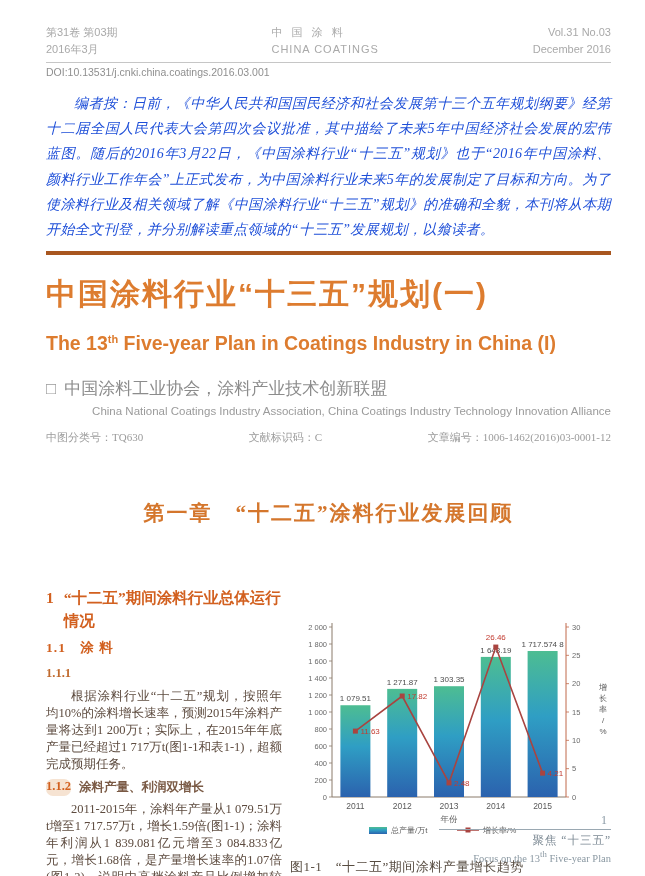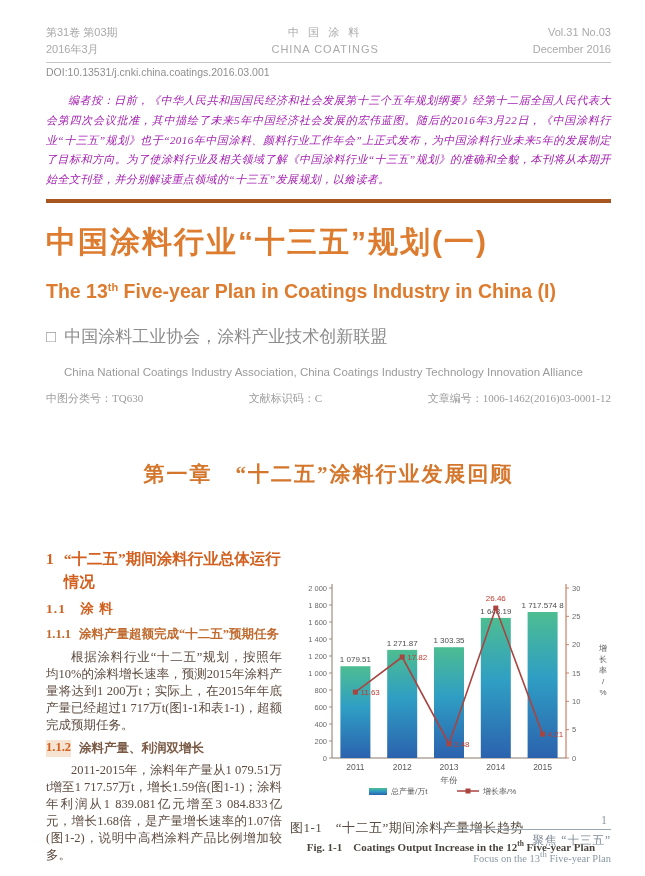--- a/index.html
+++ b/index.html
@@ -6,54 +6,54 @@
   .page{
     width:645px;height:876px;margin:0 auto;background:#ffffff;
     position:relative;box-sizing:border-box;overflow:hidden;
     padding:24px 34px 0 46px;
     font-family:"Liberation Serif","DejaVu Serif",serif;color:#5d4b3f;
   }
   
   .hdr{display:flex;justify-content:space-between;align-items:flex-start;
     font-family:"Liberation Sans","DejaVu Sans",sans-serif;
     color:#a9a9a9;font-size:11px;line-height:1.55;padding-bottom:4px;border-bottom:1px solid #c6c6c6;}
-  .hdr .c{text-align:center;letter-spacing:3px;}
+  .hdr .c{text-align:left;letter-spacing:3px;}
   .hdr .c .en{letter-spacing:1px;}
   .hdr .r{text-align:right;}
   .doi{color:#8f8f8f;font-size:10.5px;margin-top:3px;font-family:"Liberation Sans","DejaVu Sans",sans-serif;}
   
-  .abstract{margin-top:13px;font-style:italic;color:#a21caf;font-size:11px;
+  .abstract{margin-top:13px;font-style:italic;color:#1d4ed8;font-size:14px;
     line-height:1.8;text-indent:2em;letter-spacing:.4px;text-align:justify;}
   .rule{height:4px;background:#a8561f;margin-top:9px;}
   
   .title-zh{margin-top:19px;color:#dd7c2f;font-weight:bold;font-size:30px;letter-spacing:2px;
     font-family:"Liberation Sans","DejaVu Sans",sans-serif;}
   .title-en{margin-top:17px;color:#dd7c2f;font-weight:bold;font-size:19.5px;
     font-family:"Liberation Sans","DejaVu Sans",sans-serif;}
   .title-en sup{font-size:11px;}
   
   .byline{margin-top:22px;font-size:17px;color:#8c8c8c;}
   .byline .mk{margin-right:8px;color:#9a9a9a;}
-  .byline-en{margin-top:18px;padding-left:18px;font-size:11.5px;color:#9b9b9b;
-    font-family:"Liberation Sans","DejaVu Sans",sans-serif;}
+  .byline-en{margin-top:5px;padding-left:18px;font-size:11.5px;color:#9b9b9b;
+    font-family:"Liberation Sans","DejaVu Sans",sans-serif;text-align:right;}
   .meta{display:flex;justify-content:space-between;margin-top:13px;font-size:11px;color:#9b9b9b;}
   
   .chapter{margin-top:54px;text-align:center;color:#d4762c;font-weight:bold;font-size:21px;letter-spacing:2px;}
   
   .columns{display:flex;margin-top:60px;}
   .col-left{width:236px;flex:none;}
   .col-right{flex:1;padding-left:8px;}
   .h1{display:flex;color:#d2601f;font-weight:bold;font-size:15.5px;line-height:1.45;}
   .h1 .no{margin-right:10px;flex:none;}
   .h2{margin-top:7px;color:#d2601f;font-weight:bold;font-size:13.5px;letter-spacing:1px;}
   .h2 .no{margin-right:10px;}
   .h3{display:flex;margin-top:7px;color:#c06a2e;font-weight:bold;font-size:12.5px;line-height:1.5;}
   .h3 .no{margin-right:8px;flex:none;}
   .h3b{display:flex;margin-top:6px;font-weight:bold;font-size:12.5px;color:#7a5a45;}
-  .h3b .no{margin-right:8px;flex:none;color:#d2601f;background:#f6e3d2;}
+  .h3b .no{margin-right:8px;flex:none;color:#d2601f;background:#f6e3d2;border-radius:7px;}
   .para{font-size:12.5px;line-height:17px;text-indent:2em;margin-top:5px;text-align:justify;}
   
   .fig{margin-top:26px;}
   .cap-zh{text-align:left;font-size:13px;color:#574c41;margin-top:3px;letter-spacing:.5px;}
   .cap-en{text-align:center;font-size:11px;font-weight:bold;color:#4a443e;margin-top:2px;}
   .cap-en sup{font-size:7.5px;}
   
   .footer{position:absolute;right:34px;bottom:13px;text-align:right;color:#7d8a94;}
   .footer .pageno{font-size:12px;color:#8a9aa5;padding-right:4px;}
   .footer .frule{border-top:1px solid #9aa8b2;width:172px;margin-left:auto;margin-top:1px;}
@@ -106,21 +106,20 @@
       <div class="h1">
         <span class="no">1</span>
         <span>“十二五”期间涂料行业总体运行情况</span>
       </div>
       <div class="h2">
         <span class="no">1.1</span>
         <span>涂  料</span>
       </div>
       <div class="h3">
         <span class="no">1.1.1</span>
-        <span>涂料产量超额完成“十二五”预期任务</span>
       </div>
       <div class="para">根据涂料行业“十二五”规划，按照年均10%的涂料增长速率，预测2015年涂料产量将达到1 200万t；实际上，在2015年年底产量已经超过1 717万t(图1-1和表1-1)，超额完成预期任务。</div>
       <div class="h3b">
         <span class="no">1.1.2</span>
         <span>涂料产量、利润双增长</span>
       </div>
       <div class="para">2011-2015年，涂料年产量从1 079.51万t增至1 717.57万t，增长1.59倍(图1-1)；涂料年利润从1 839.081亿元增至3 084.833亿元，增长1.68倍，是产量增长速率的1.07倍(图1-2)，说明中高档涂料产品比例增加较多。</div>
 
     </div>
 

